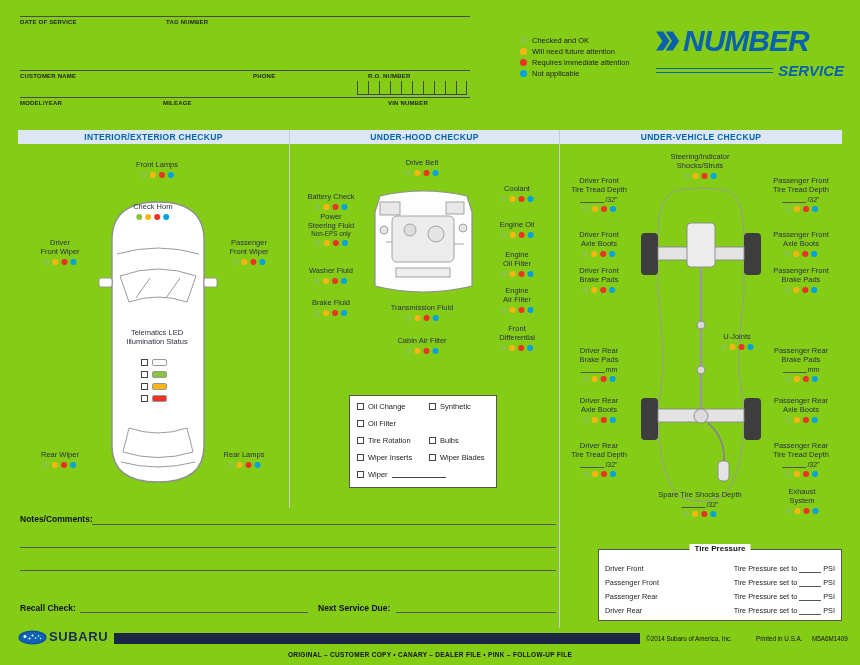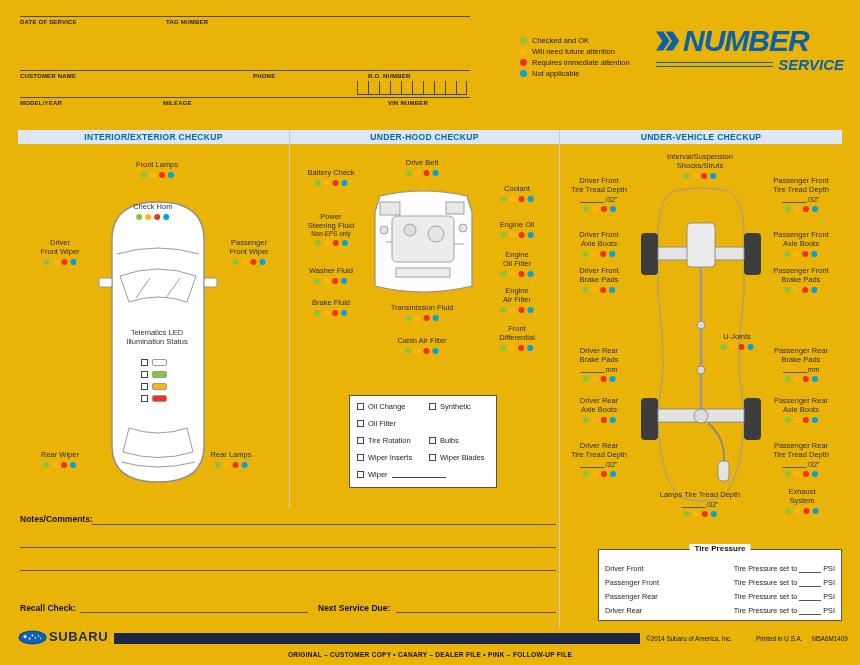--- a/index.html
+++ b/index.html
@@ -1,32 +1,32 @@
 <!DOCTYPE html>
 <html><head>
 <meta charset="utf-8">
 <style>
   *{margin:0;padding:0;box-sizing:border-box}
   html,body{background:#ffffff}
   body{font-family:"Liberation Sans",sans-serif}
-  .page{position:relative;width:860px;height:665px;background:#eab308;overflow:hidden}
+  .page{position:relative;width:860px;height:665px;background:#84cc16;overflow:hidden}
 
   .hline{position:absolute;border-top:1px solid #4a4a4a;height:0}
   .vline{position:absolute;border-left:1px solid #c9ccd2;width:0}
   .wline{position:absolute;border-bottom:1px solid #555;height:0}
   .flabel{position:absolute;font-size:6px;font-weight:bold;color:#1d1d1d;letter-spacing:.2px;white-space:nowrap}
 
   .legend-row{position:absolute;display:flex;align-items:center;gap:5px}
   .legend-dot{width:7px;height:7px;border-radius:50%;flex:none}
   .legend-lbl{font-size:7.5px;color:#1d1d1d;white-space:nowrap}
 
   .xlogo{position:absolute;left:656px;top:26px;width:188px}
   .xtop{display:flex;align-items:center;gap:3px}
   .xword{font-size:30px;font-weight:bold;font-style:italic;color:#0a62ac;line-height:1;letter-spacing:-1px}
-  .xbot{display:flex;align-items:center;gap:5px;margin-top:1px}
+  .xbot{display:flex;align-items:center;gap:5px;margin-top:7px}
   .srv-lines{flex:1;height:5px;border-top:1.6px solid #0a62ac;border-bottom:1.6px solid #0a62ac}
   .sword{font-size:15px;font-weight:bold;font-style:italic;color:#0a62ac;line-height:1}
 
   .colhead{position:absolute;top:130px;height:14px;background:#dce7f3;color:#0066b2;font-weight:bold;
            font-size:8.5px;display:flex;align-items:center;justify-content:center;letter-spacing:.3px}
 
   .diagram{position:absolute}
 
   .item{position:absolute;transform:translateX(-50%);display:flex;flex-direction:column;align-items:center;text-align:center}
   .item .ln{font-size:7.5px;line-height:1.2;color:#2b3040;white-space:nowrap}
@@ -216,21 +216,21 @@
 
   <div class="item" style="left:60px;top:450px">
       <div class="ln">Rear Wiper</div>
       <div class="dots">
         <span class="dot" style="background: rgb(139, 197, 63);"></span>
         <span class="dot" style="background: rgb(253, 181, 21);"></span>
         <span class="dot" style="background: rgb(238, 49, 36);"></span>
         <span class="dot" style="background: rgb(0, 163, 221);"></span>
       </div>
     </div>
-  <div class="item" style="left:231px;top:450px">
+  <div class="item" style="left:244px;top:450px">
       <div class="ln">Rear Lamps</div>
       <div class="dots">
         <span class="dot" style="background: rgb(139, 197, 63);"></span>
         <span class="dot" style="background: rgb(253, 181, 21);"></span>
         <span class="dot" style="background: rgb(238, 49, 36);"></span>
         <span class="dot" style="background: rgb(0, 163, 221);"></span>
       </div>
     </div>
 
   <div class="diagram" style="left:366px;top:182px">
@@ -253,21 +253,21 @@
 
   <div class="item" style="left:422px;top:158px">
       <div class="ln">Drive Belt</div>
       <div class="dots">
         <span class="dot" style="background: rgb(139, 197, 63);"></span>
         <span class="dot" style="background: rgb(253, 181, 21);"></span>
         <span class="dot" style="background: rgb(238, 49, 36);"></span>
         <span class="dot" style="background: rgb(0, 163, 221);"></span>
       </div>
     </div>
-  <div class="item" style="left:331px;top:168px">
+  <div class="item" style="left:331px;top:192px">
       <div class="ln">Battery Check</div>
       <div class="dots">
         <span class="dot" style="background: rgb(139, 197, 63);"></span>
         <span class="dot" style="background: rgb(253, 181, 21);"></span>
         <span class="dot" style="background: rgb(238, 49, 36);"></span>
         <span class="dot" style="background: rgb(0, 163, 221);"></span>
       </div>
     </div>
   <div class="item" style="left:517px;top:184px">
       <div class="ln">Coolant</div>
@@ -419,21 +419,21 @@
         <circle cx="61" cy="185" r="4" fill="#d9d9d9"></circle>
         <rect x="18" y="224" width="86" height="13" fill="#e3e3e3"></rect>
         <circle cx="61" cy="231" r="7" fill="#dcdcdc"></circle>
         <path d="M68,238 Q84,252 84,272 L84,296" fill="none" stroke-width="1.8"></path>
         <rect x="78" y="276" width="11" height="20" rx="4" fill="#e3e3e3"></rect>
       </g>
     </svg>
   </div>
 
   <div class="item" style="left:700px;top:152px">
-      <div class="ln">Interval/Suspension</div>
+      <div class="ln">Steering/Indicator</div>
       <div class="ln">Shocks/Struts</div>
       <div class="dots">
         <span class="dot" style="background: rgb(139, 197, 63);"></span>
         <span class="dot" style="background: rgb(253, 181, 21);"></span>
         <span class="dot" style="background: rgb(238, 49, 36);"></span>
         <span class="dot" style="background: rgb(0, 163, 221);"></span>
       </div>
     </div>
   <div class="item" style="left:599px;top:176px">
       <div class="ln">Driver Front</div>
@@ -582,21 +582,21 @@
         <span>/32"</span>
       </div>
       <div class="dots">
         <span class="dot" style="background: rgb(139, 197, 63);"></span>
         <span class="dot" style="background: rgb(253, 181, 21);"></span>
         <span class="dot" style="background: rgb(238, 49, 36);"></span>
         <span class="dot" style="background: rgb(0, 163, 221);"></span>
       </div>
     </div>
   <div class="item" style="left:700px;top:490px">
-      <div class="ln">Lamps Tire Tread Depth</div>
+      <div class="ln">Spare Tire Shocks Depth</div>
       <div class="measure">
         <span class="mline"></span>
         <span>/32"</span>
       </div>
       <div class="dots">
         <span class="dot" style="background: rgb(139, 197, 63);"></span>
         <span class="dot" style="background: rgb(253, 181, 21);"></span>
         <span class="dot" style="background: rgb(238, 49, 36);"></span>
         <span class="dot" style="background: rgb(0, 163, 221);"></span>
       </div>

